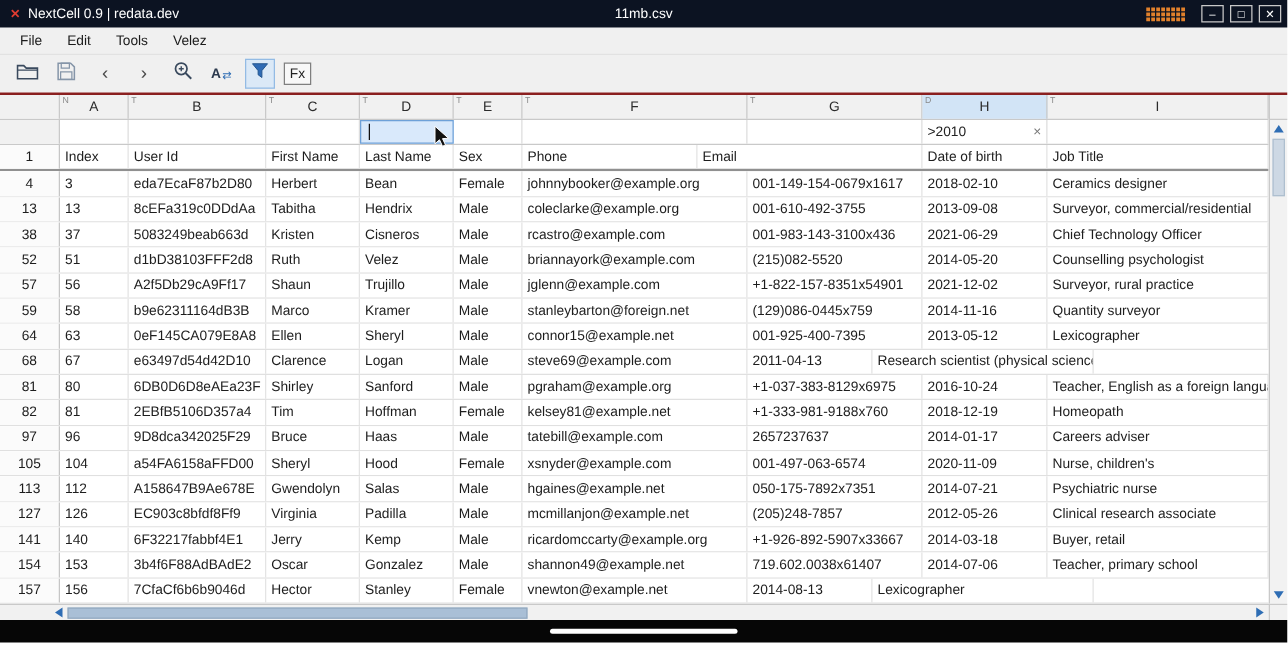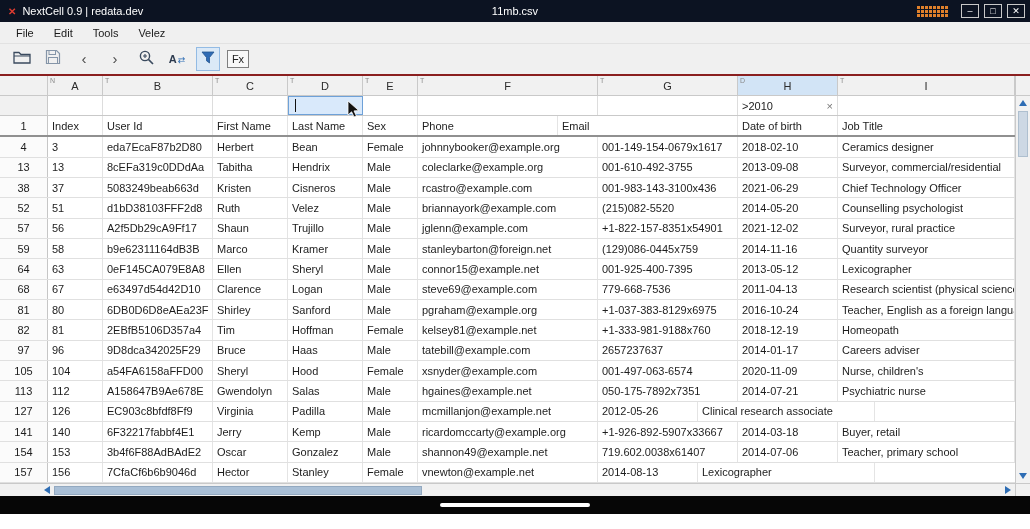--- a/index.html
+++ b/index.html
@@ -338,21 +338,20 @@
             <div class="cell" style="width: 177px;">Lexicographer</div>
           </div>
           <div class="row">
             <div class="rownum">68</div>
             <div class="cell" style="width: 55px;">67</div>
             <div class="cell" style="width: 110px;">e63497d54d42D10</div>
             <div class="cell" style="width: 75px;">Clarence</div>
             <div class="cell" style="width: 75px;">Logan</div>
             <div class="cell" style="width: 55px;">Male</div>
             <div class="cell" style="width: 180px;">steve69@example.com</div>
-            <div class="cell" style="width: 140px;">779-668-7536</div>
             <div class="cell" style="width: 100px;">2011-04-13</div>
             <div class="cell" style="width: 177px;">Research scientist (physical sciences</div>
           </div>
           <div class="row">
             <div class="rownum">81</div>
             <div class="cell" style="width: 55px;">80</div>
             <div class="cell" style="width: 110px;">6DB0D6D8eAEa23F</div>
             <div class="cell" style="width: 75px;">Shirley</div>
             <div class="cell" style="width: 75px;">Sanford</div>
             <div class="cell" style="width: 55px;">Male</div>
@@ -410,20 +409,21 @@
             <div class="cell" style="width: 177px;">Psychiatric nurse</div>
           </div>
           <div class="row">
             <div class="rownum">127</div>
             <div class="cell" style="width: 55px;">126</div>
             <div class="cell" style="width: 110px;">EC903c8bfdf8Ff9</div>
             <div class="cell" style="width: 75px;">Virginia</div>
             <div class="cell" style="width: 75px;">Padilla</div>
             <div class="cell" style="width: 55px;">Male</div>
             <div class="cell" style="width: 180px;">mcmillanjon@example.net</div>
+            <div class="cell" style="width: 140px;">(205)248-7857</div>
             <div class="cell" style="width: 100px;">2012-05-26</div>
             <div class="cell" style="width: 177px;">Clinical research associate</div>
           </div>
           <div class="row">
             <div class="rownum">141</div>
             <div class="cell" style="width: 55px;">140</div>
             <div class="cell" style="width: 110px;">6F32217fabbf4E1</div>
             <div class="cell" style="width: 75px;">Jerry</div>
             <div class="cell" style="width: 75px;">Kemp</div>
             <div class="cell" style="width: 55px;">Male</div>

